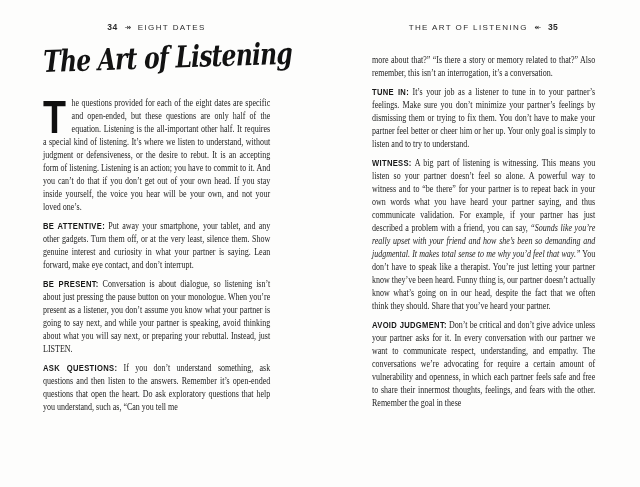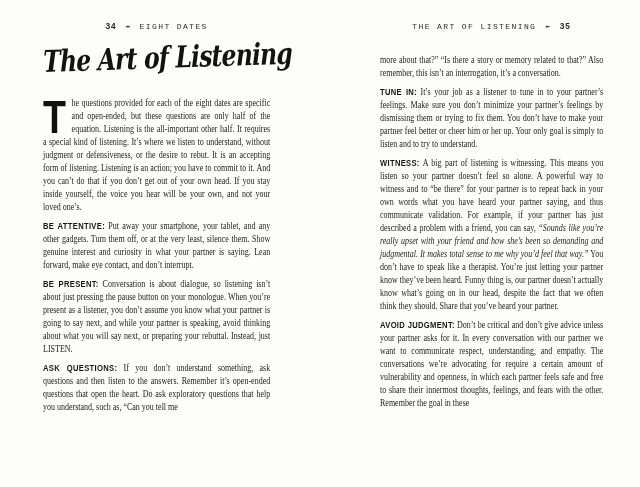--- a/index.html
+++ b/index.html
@@ -11,26 +11,26 @@
     -webkit-font-smoothing:antialiased;
   }
   .book {
     position:relative;
     width:640px; height:487px;
     background:#fdfdfc;
     overflow:hidden;
   }
   .page { position:absolute; top:0; height:100%; }
   .page-left  { left:43px;  width:227px; }
-  .page-right { left:372px; width:223px;margin-left:8px; }
+  .page-right { left:372px; width:223px; }
 
   .running-head {
     position:absolute; top:22px; left:-20px; right:-20px;
     text-align:center;
-    font-family:Liberation Mono, monospace;
+    font-family:Liberation Sans, sans-serif;
     font-size:8px; letter-spacing:1.4px;
     color:#2b2b2b; white-space:nowrap;
   }
   .running-head .pagenum {
     font-weight:bold; font-size:8.5px; letter-spacing:0.5px;
   }
   .running-head .arrow {
     letter-spacing:0; margin:0 3px; font-size:8px; color:#2b2b2b;
   }
 

